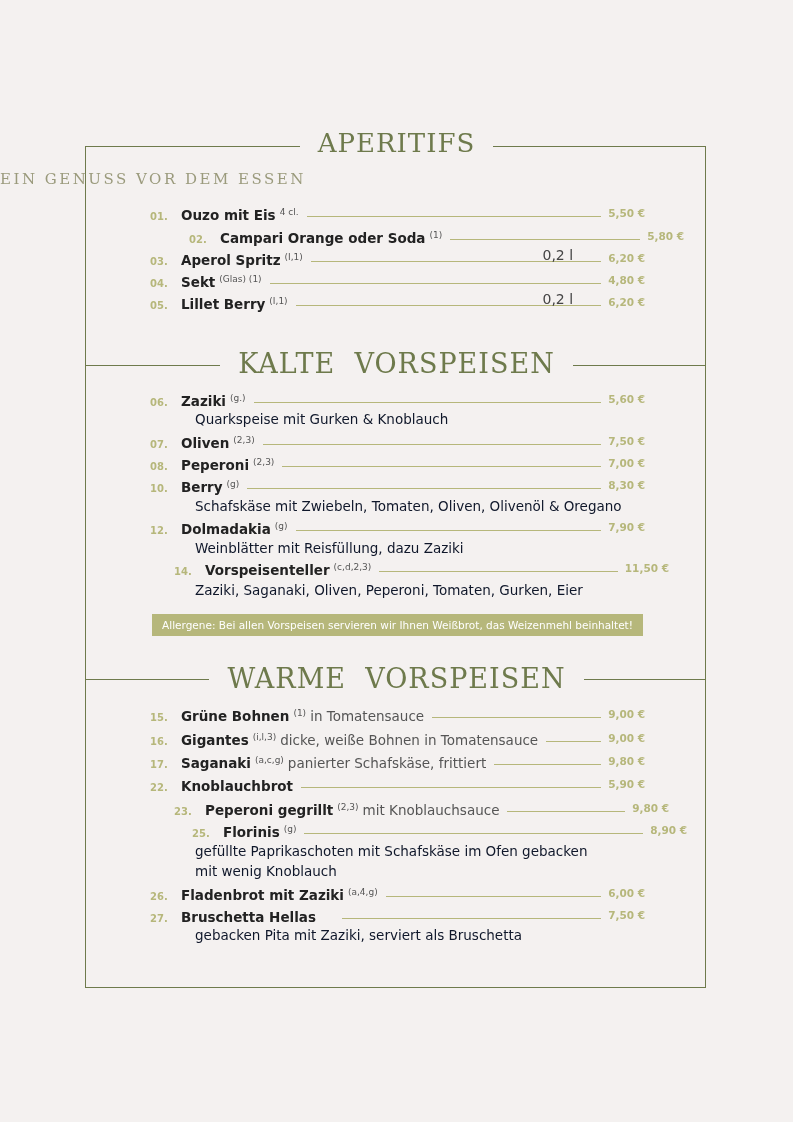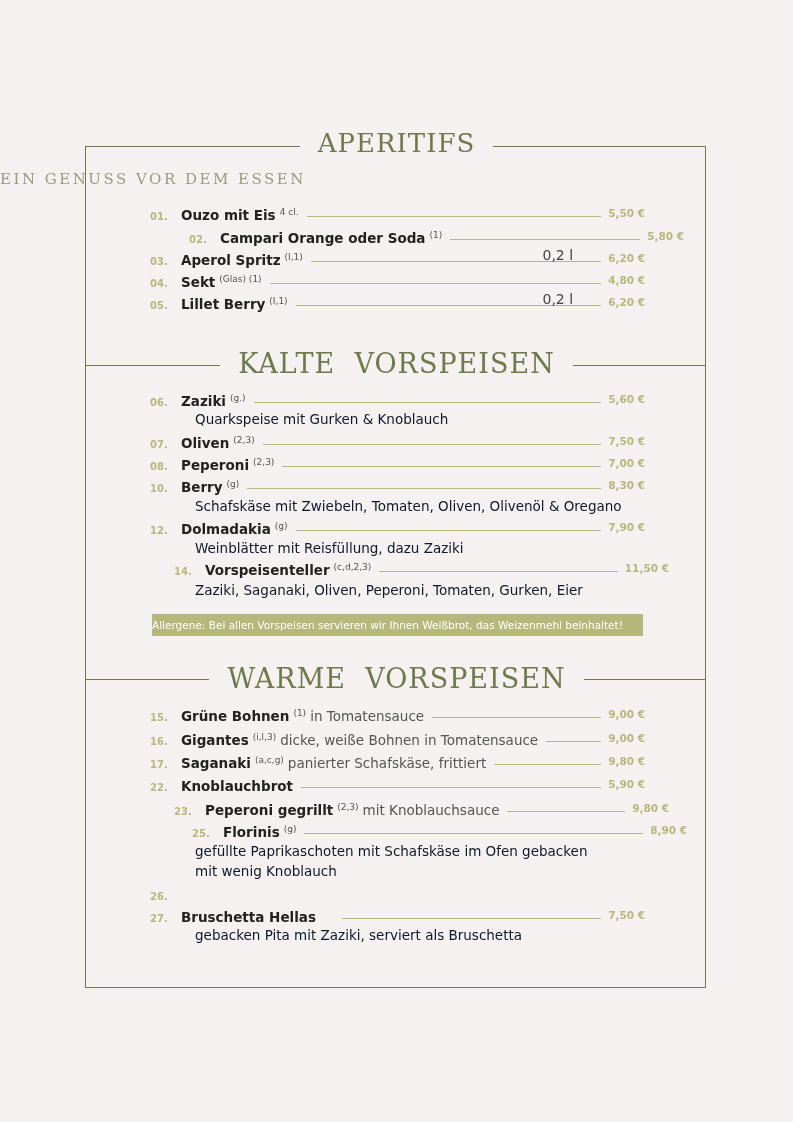--- a/index.html
+++ b/index.html
@@ -33,21 +33,21 @@
   .al { font-size:9px; color:#555; margin-left:4px; }
   .extra { font-size:13.5px; color:#555; margin-left:4px; }
   .fill { flex:1; border-bottom:1px solid #b6b77b; margin:0 7px 0 8px; height:9px; position:relative; }
   .vol { position:absolute; right:28px; bottom:-2px; font-size:14px; color:#444; background:transparent; }
   .price { font-size:10.5px; font-weight:bold; color:#b6b77b; min-width:36px; text-align:right; }
   .desc {
     position:absolute; left:181px; font-size:13.5px; color:#0f172a;margin-left:14px;
   }
   .allergen {
     position:absolute; left:152px; top:614px; width:491px; height:22px;
-    background:#b6b77b; color:#fff; font-size:10.5px; line-height:22px;
+    background:#b6b77b; color:#fff; font-size:10.5px; text-align:center; line-height:22px;
   }
 </style>
 </head>
 <body>
 
 <div class="frame"></div>
 
 <div class="hline" style="left:85px;top:365px;width:621px;"></div>
 <div class="hline" style="left:85px;top:679px;width:621px;"></div>
 
@@ -229,20 +229,26 @@
       <span class="name">Florinis</span>
       <span class="al">(g)</span>
       <span class="fill"></span>
       <span class="price">8,90 €</span>
     </div>
 </div>
 <div class="desc" style="top:843px;">gefüllte Paprikaschoten mit Schafskäse im Ofen gebacken</div>
 <div class="desc" style="top:863px;">mit wenig Knoblauch</div>
 <div class="row" style="top:887px;">
   <span class="num">26.</span>
+  <div class="line">
+      <span class="name">Fladenbrot mit Zaziki</span>
+      <span class="al">(a,4,g)</span>
+      <span class="fill"></span>
+      <span class="price">6,00 €</span>
+    </div>
 </div>
 <div class="row" style="top:909px;">
   <span class="num">27.</span>
   <div class="line">
       <span class="name">Bruschetta Hellas</span>
       <span class="fill" style="margin-left:26px;"></span>
       <span class="price">7,50 €</span>
     </div>
 </div>
 <div class="desc" style="top:927px;">gebacken Pita mit Zaziki, serviert als Bruschetta</div>

